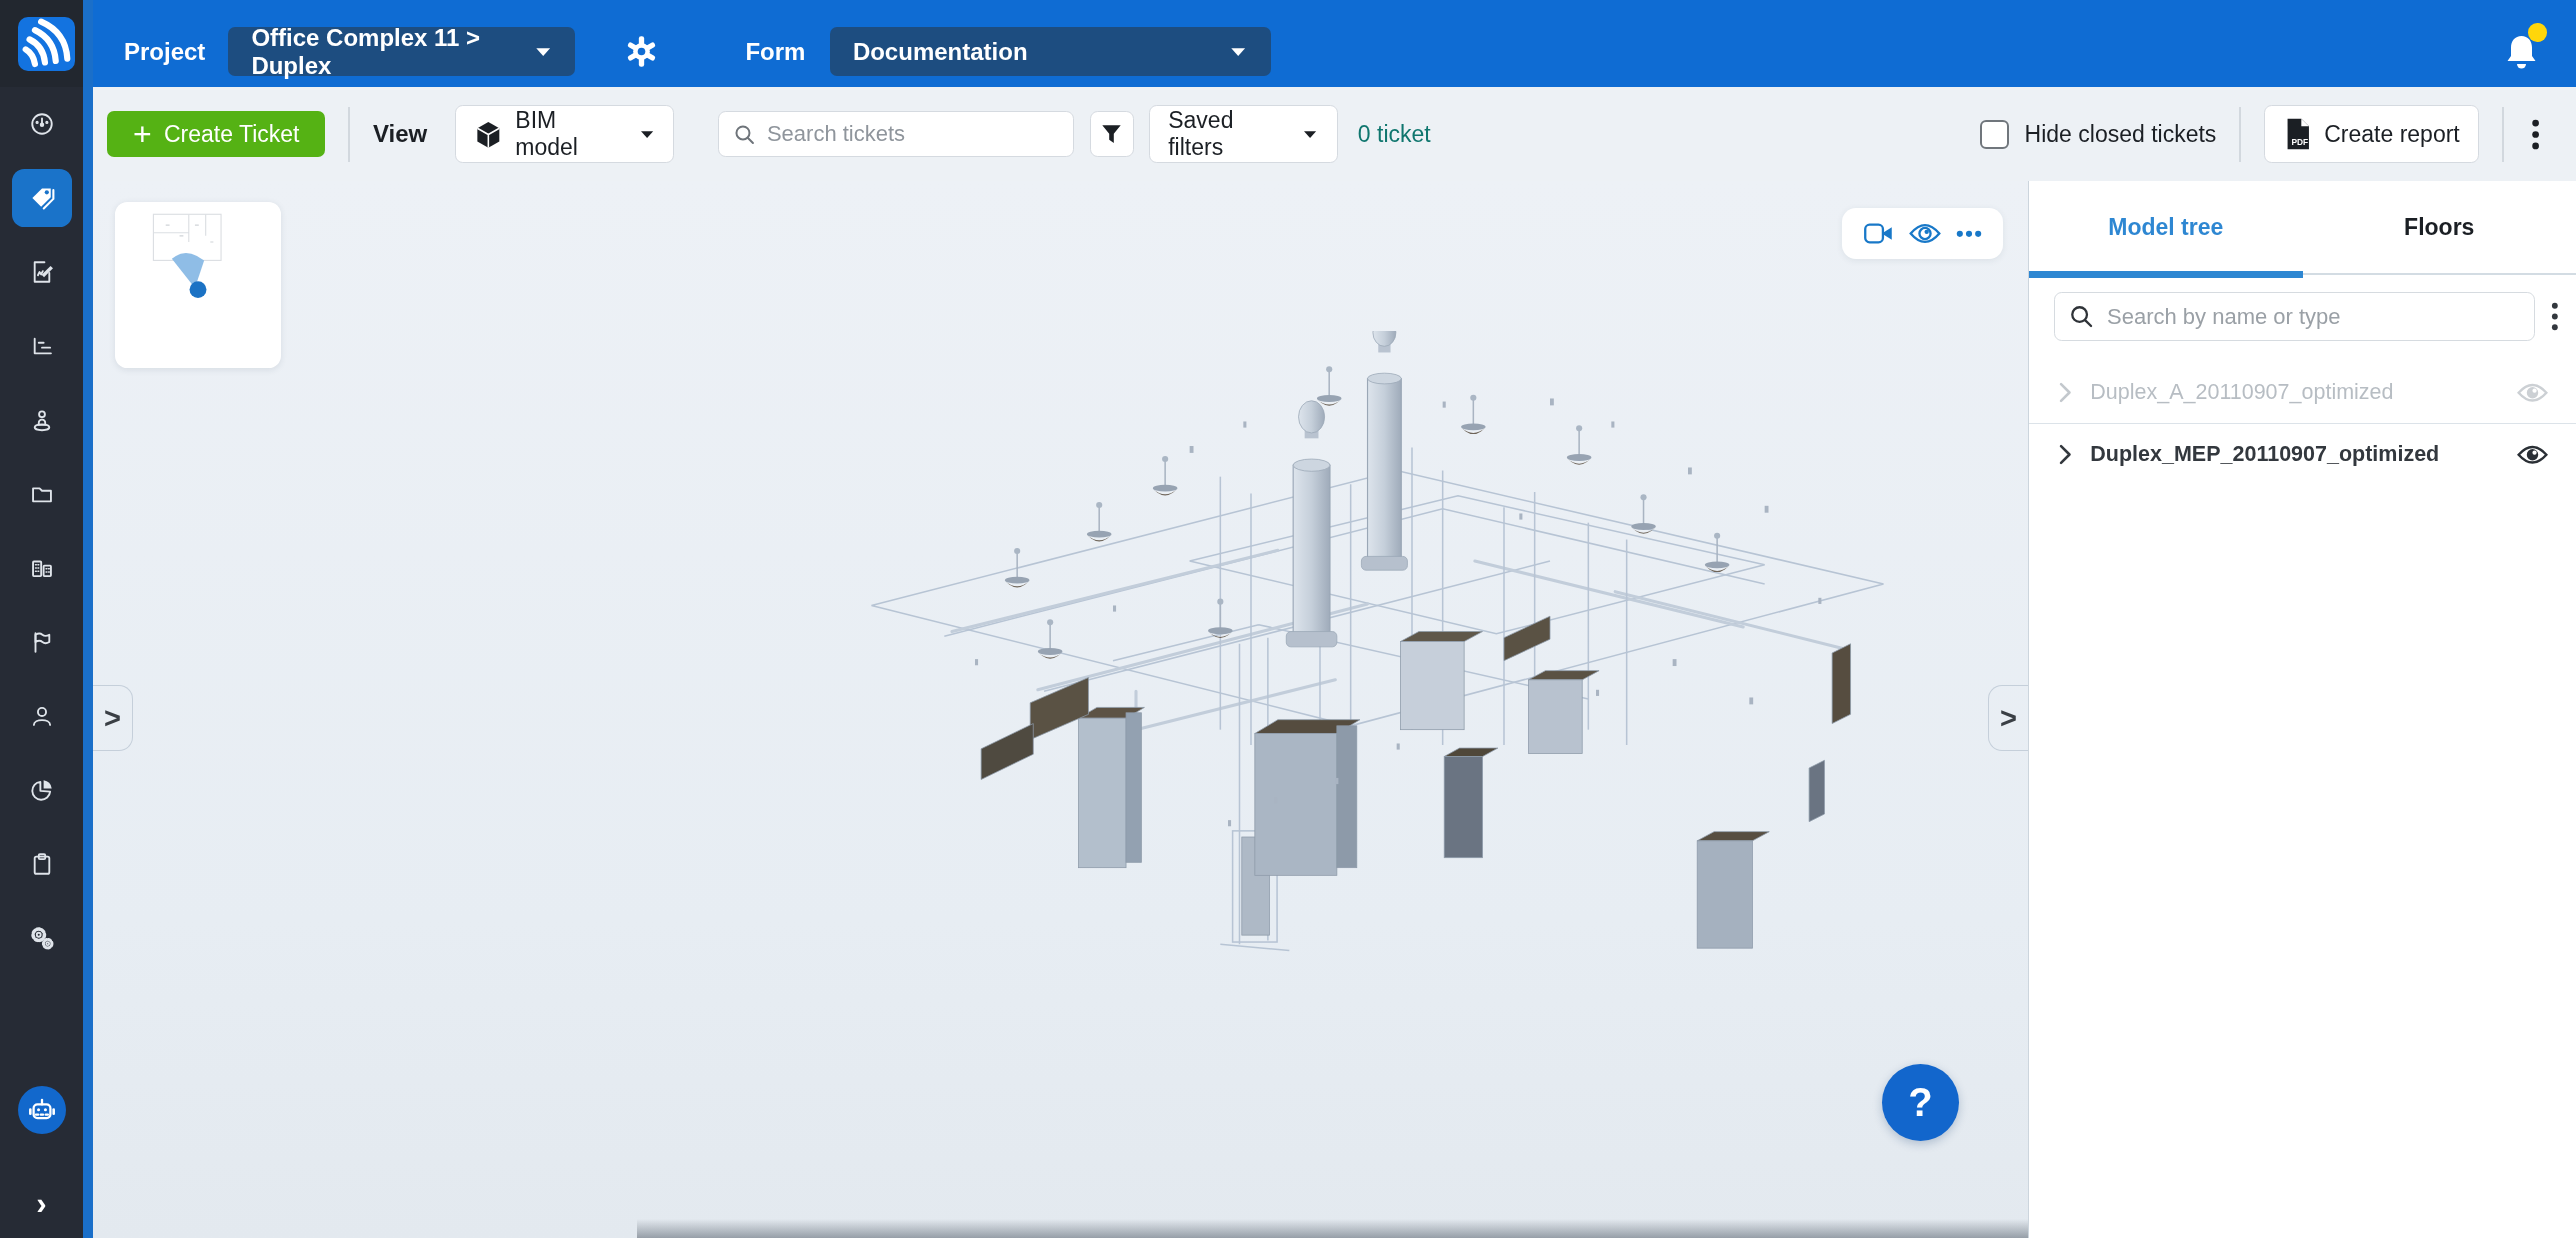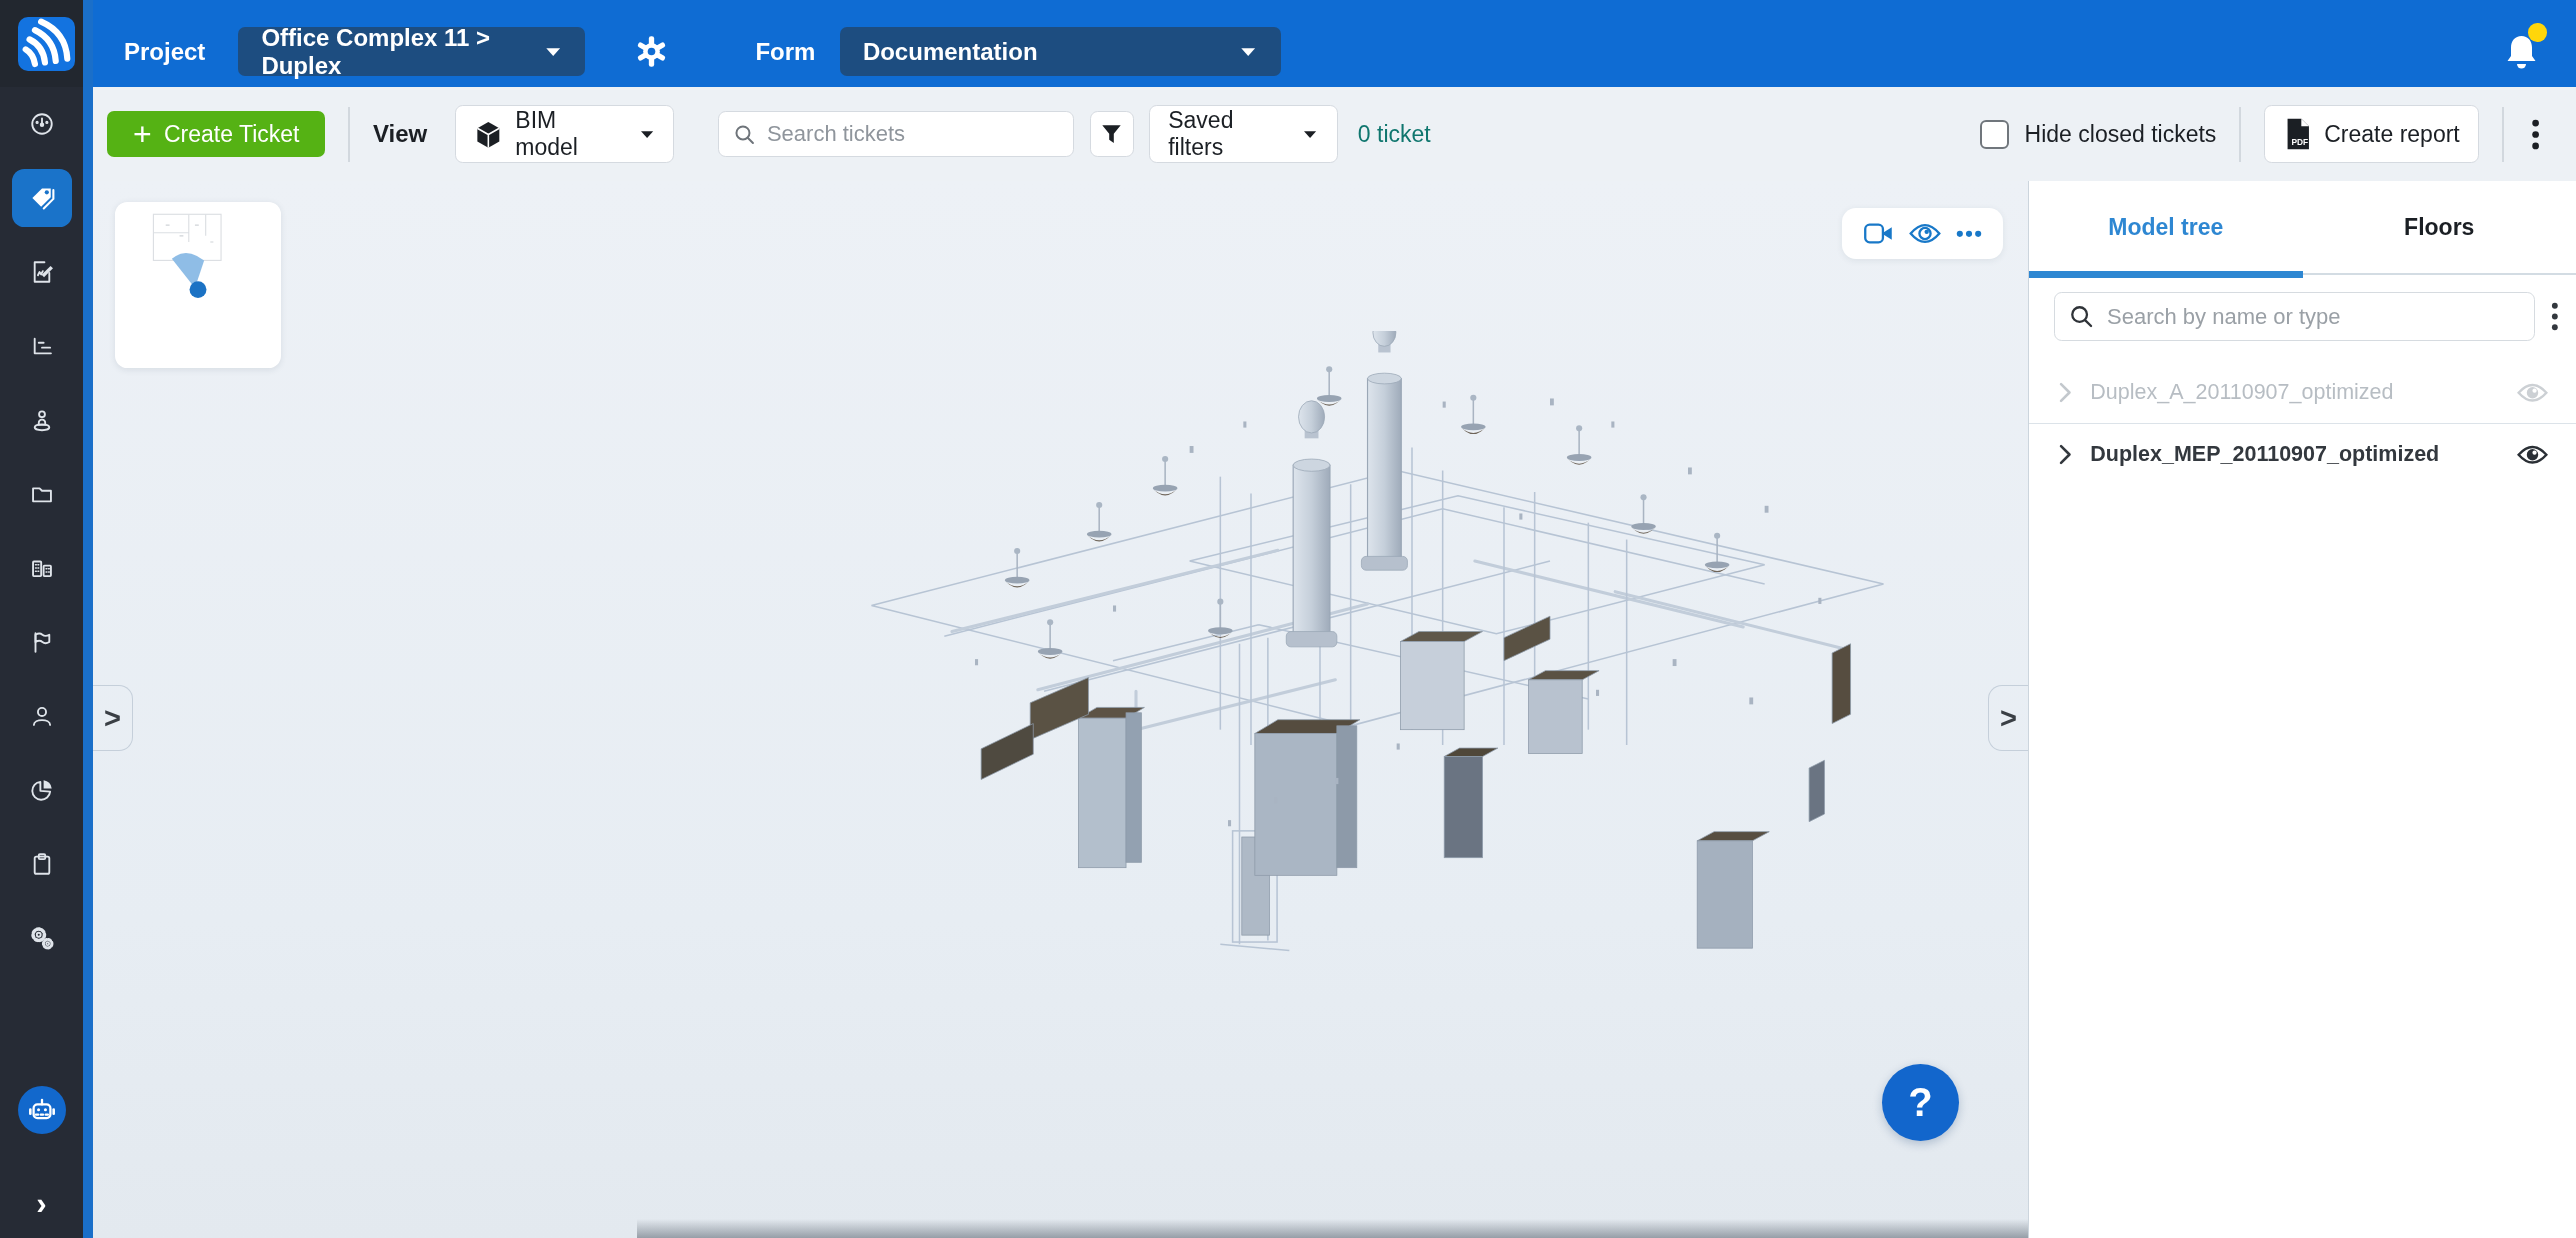--- a/index.html
+++ b/index.html
@@ -22,21 +22,21 @@
   .rail-expand { color:#fff; font-size:31px; font-weight:bold; cursor:pointer; line-height:1; }
 
   
   .main { flex:1; display:flex; flex-direction:column; min-width:0; }
 
   
   .tophdr { height:87px; background:#0f6cd3; display:flex; align-items:center; padding:16px 37px 0 31px; color:#fff; flex:0 0 87px; }
   .hdr-label { font-size:24px; font-weight:700; }
   .hdr-select { background:#1d4d80; border-radius:7px; height:49px; display:flex; align-items:center; padding:0 23px; font-size:24px; font-weight:600; cursor:pointer; }
   .hdr-select .caret { margin-left:auto; }
-  .proj-select { width:347px; margin-left:33px; }
+  .proj-select { width:347px; margin-left:23px; }
   .form-select { width:441px; margin-left:24.5px;align-items:center; }
   .caret svg { display:block; }
   .gear-btn { margin-left:49px; cursor:pointer; display:flex; }
   .form-label { margin-left:86px; }
   .bell-wrap { margin-left:auto; position:relative; cursor:pointer; display:flex; }
   .bell-dot { position:absolute; top:-9.2px; right:-7.7px; width:18.4px; height:18.4px; border-radius:50%; background:#ffd60a; }
 
   
   .toolbar { height:94px; background:#edf1f5; display:flex; align-items:center; padding:0 31px 0 14px; flex:0 0 94px; }
   .btn-green { height:46px; background:#55b214; color:#fff; border:none; border-radius:7px; font-size:23px; font-family:inherit; display:flex; align-items:center; gap:12.3px; padding:0 26px; cursor:pointer; }

